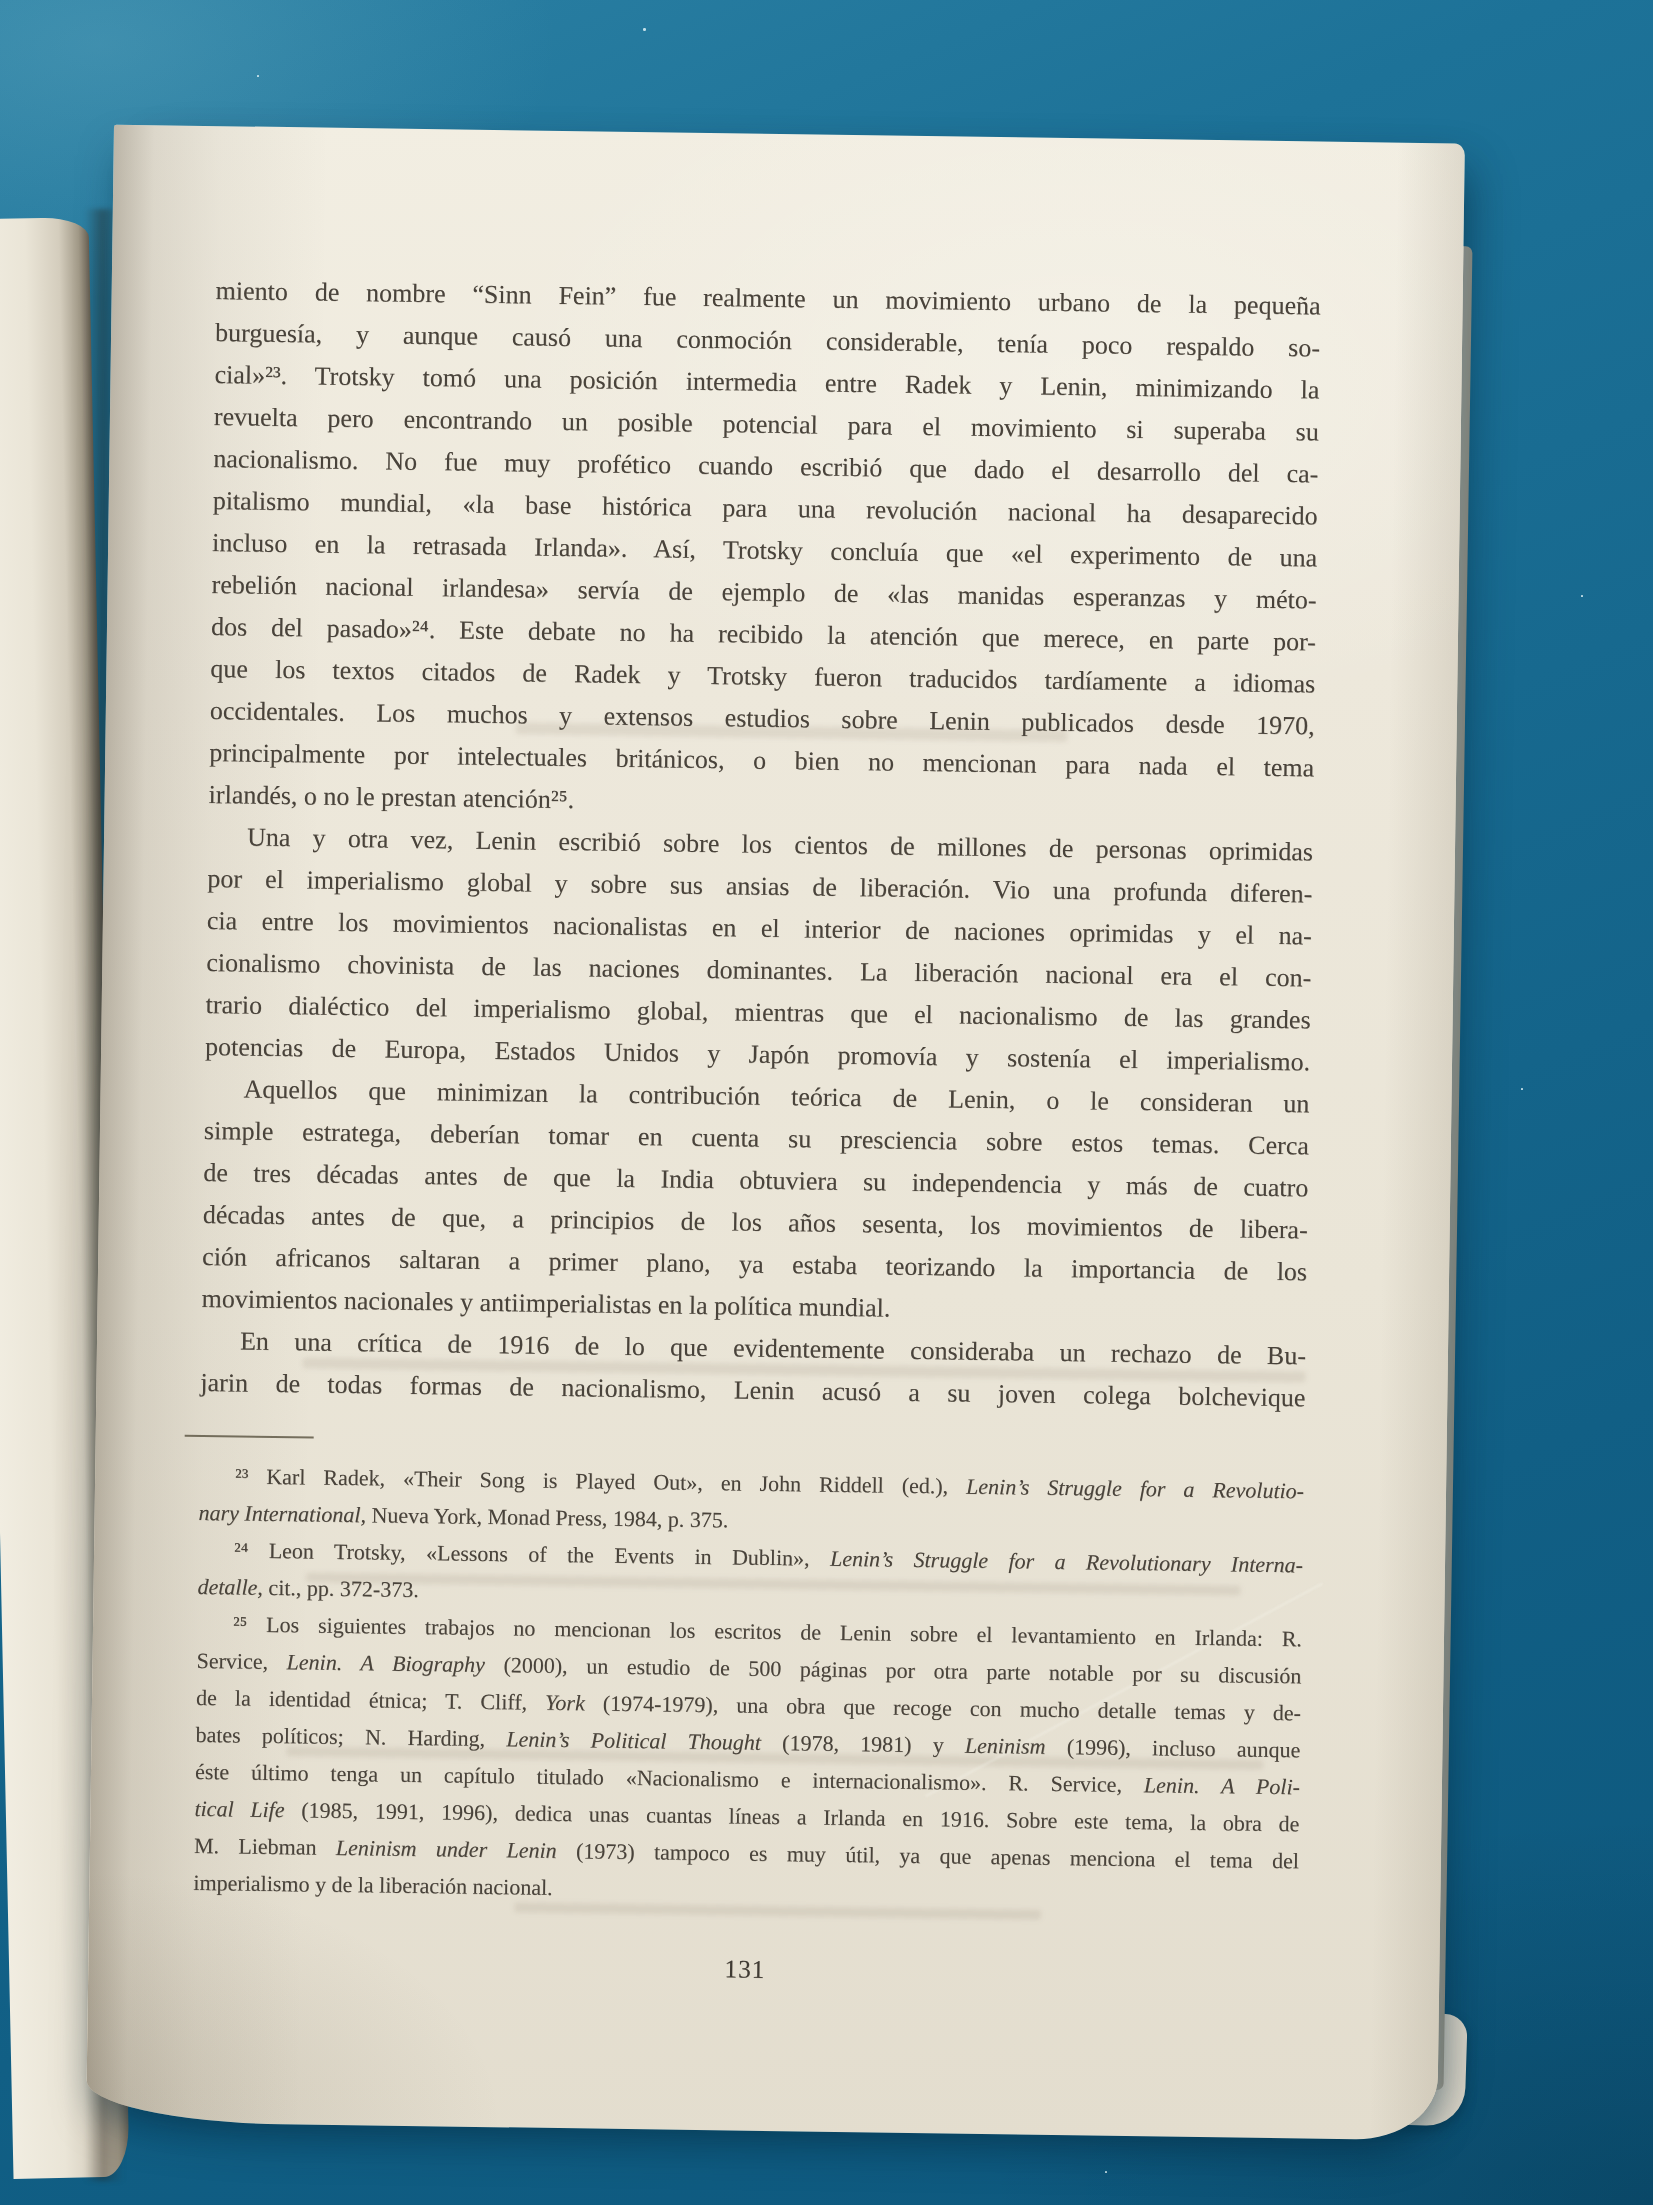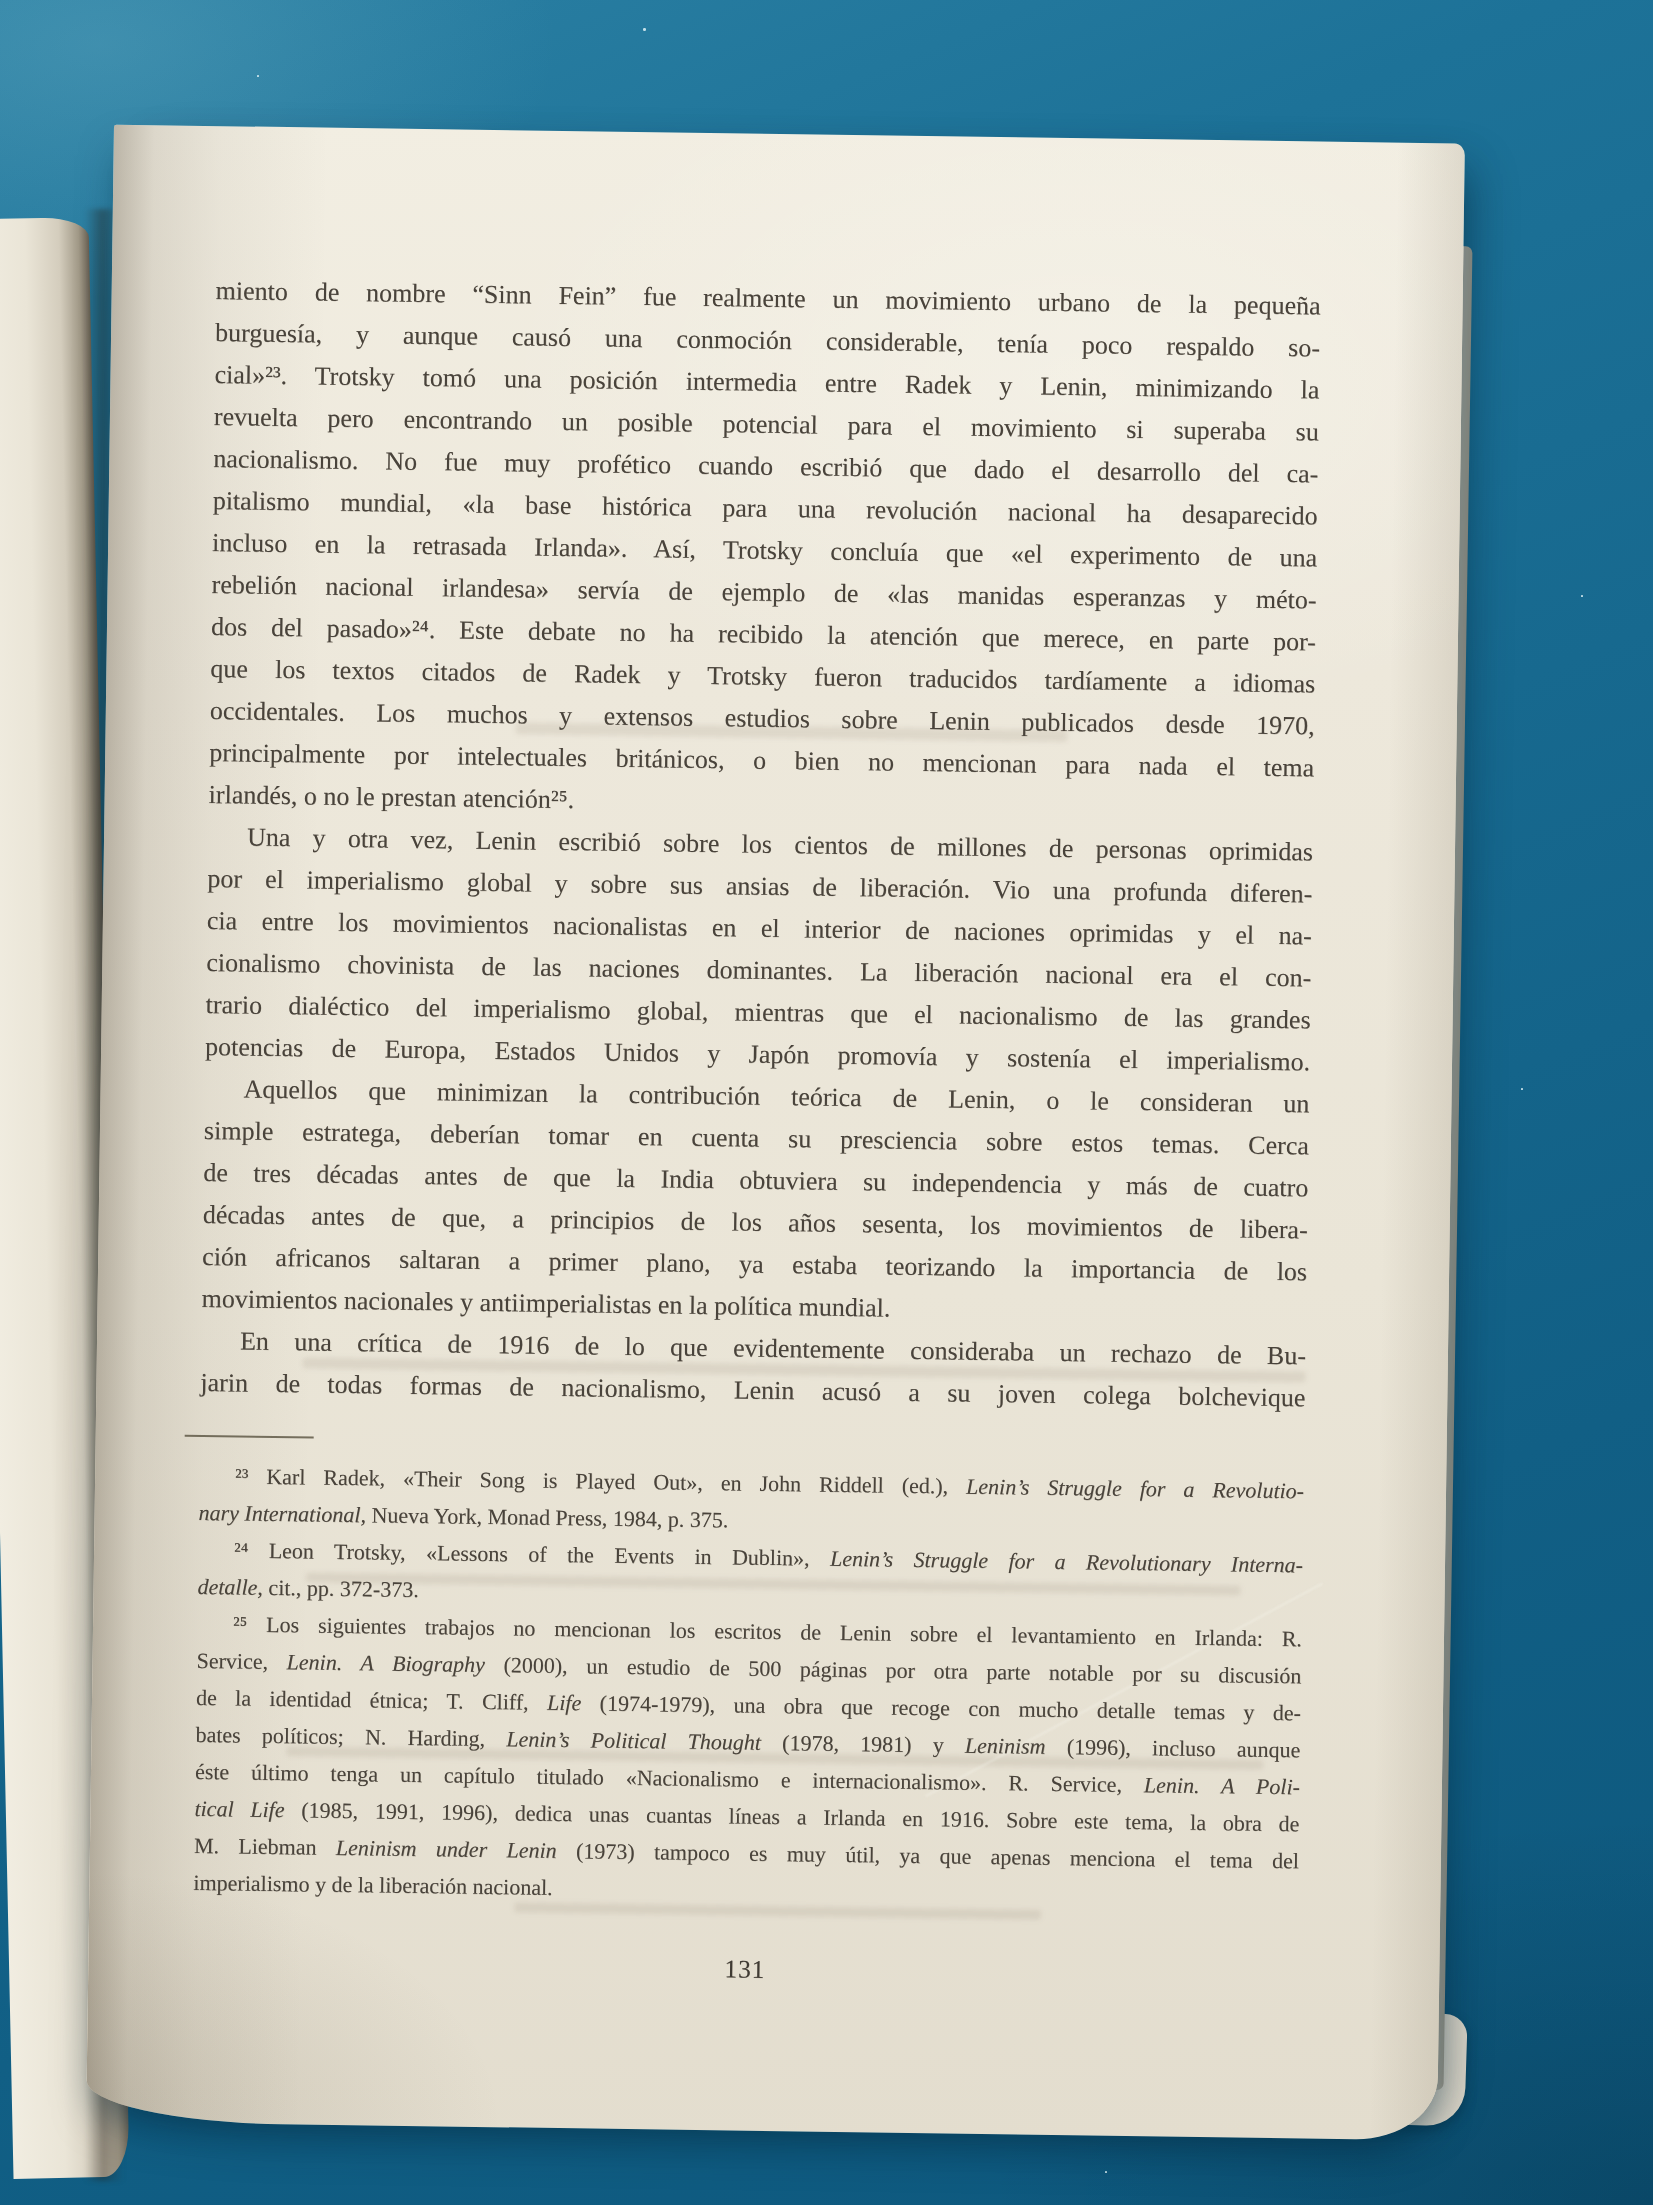--- a/index.html
+++ b/index.html
@@ -133,21 +133,21 @@
             <div class="fline jl first"><span>²³ Karl Radek, «Their Song is Played Out», en John Riddell (ed.), </span><em>Lenin’s Struggle for a Revolutio-</em></div>
             <div class="fline"><em>nary International,</em><span> Nueva York, Monad Press, 1984, p. 375.</span></div>
           </div>
           <div class="para">
             <div class="fline jl first"><span>²⁴ Leon Trotsky, «Lessons of the Events in Dublin», </span><em>Lenin’s Struggle for a Revolutionary Interna-</em></div>
             <div class="fline"><em>detalle,</em><span> cit., pp. 372-373.</span></div>
           </div>
           <div class="para">
             <div class="fline jl first"><span>²⁵ Los siguientes trabajos no mencionan los escritos de Lenin sobre el levantamiento en Irlanda: R.</span></div>
             <div class="fline jl"><span>Service, </span><em>Lenin. A Biography</em><span> (2000), un estudio de 500 páginas por otra parte notable por su discusión</span></div>
-            <div class="fline jl"><span>de la identidad étnica; T. Cliff, </span><em>Life</em><span> (1974-1979), una obra que recoge con mucho detalle temas y de-</span></div>
+            <div class="fline jl"><span>de la identidad étnica; T. Cliff, </span><em>York</em><span> (1974-1979), una obra que recoge con mucho detalle temas y de-</span></div>
             <div class="fline jl"><span>bates políticos; N. Harding, </span><em>Lenin’s Political Thought</em><span> (1978, 1981) y </span><em>Leninism</em><span> (1996), incluso aunque</span></div>
             <div class="fline jl"><span>éste último tenga un capítulo titulado «Nacionalismo e internacionalismo». R. Service, </span><em>Lenin. A Poli-</em></div>
             <div class="fline jl"><em>tical Life</em><span> (1985, 1991, 1996), dedica unas cuantas líneas a Irlanda en 1916. Sobre este tema, la obra de</span></div>
             <div class="fline jl"><span>M. Liebman </span><em>Leninism under Lenin</em><span> (1973) tampoco es muy útil, ya que apenas menciona el tema del</span></div>
             <div class="fline"><span>imperialismo y de la liberación nacional.</span></div>
           </div>
         </div>
       <div class="page-number">131</div>
     </div>
   </div>

